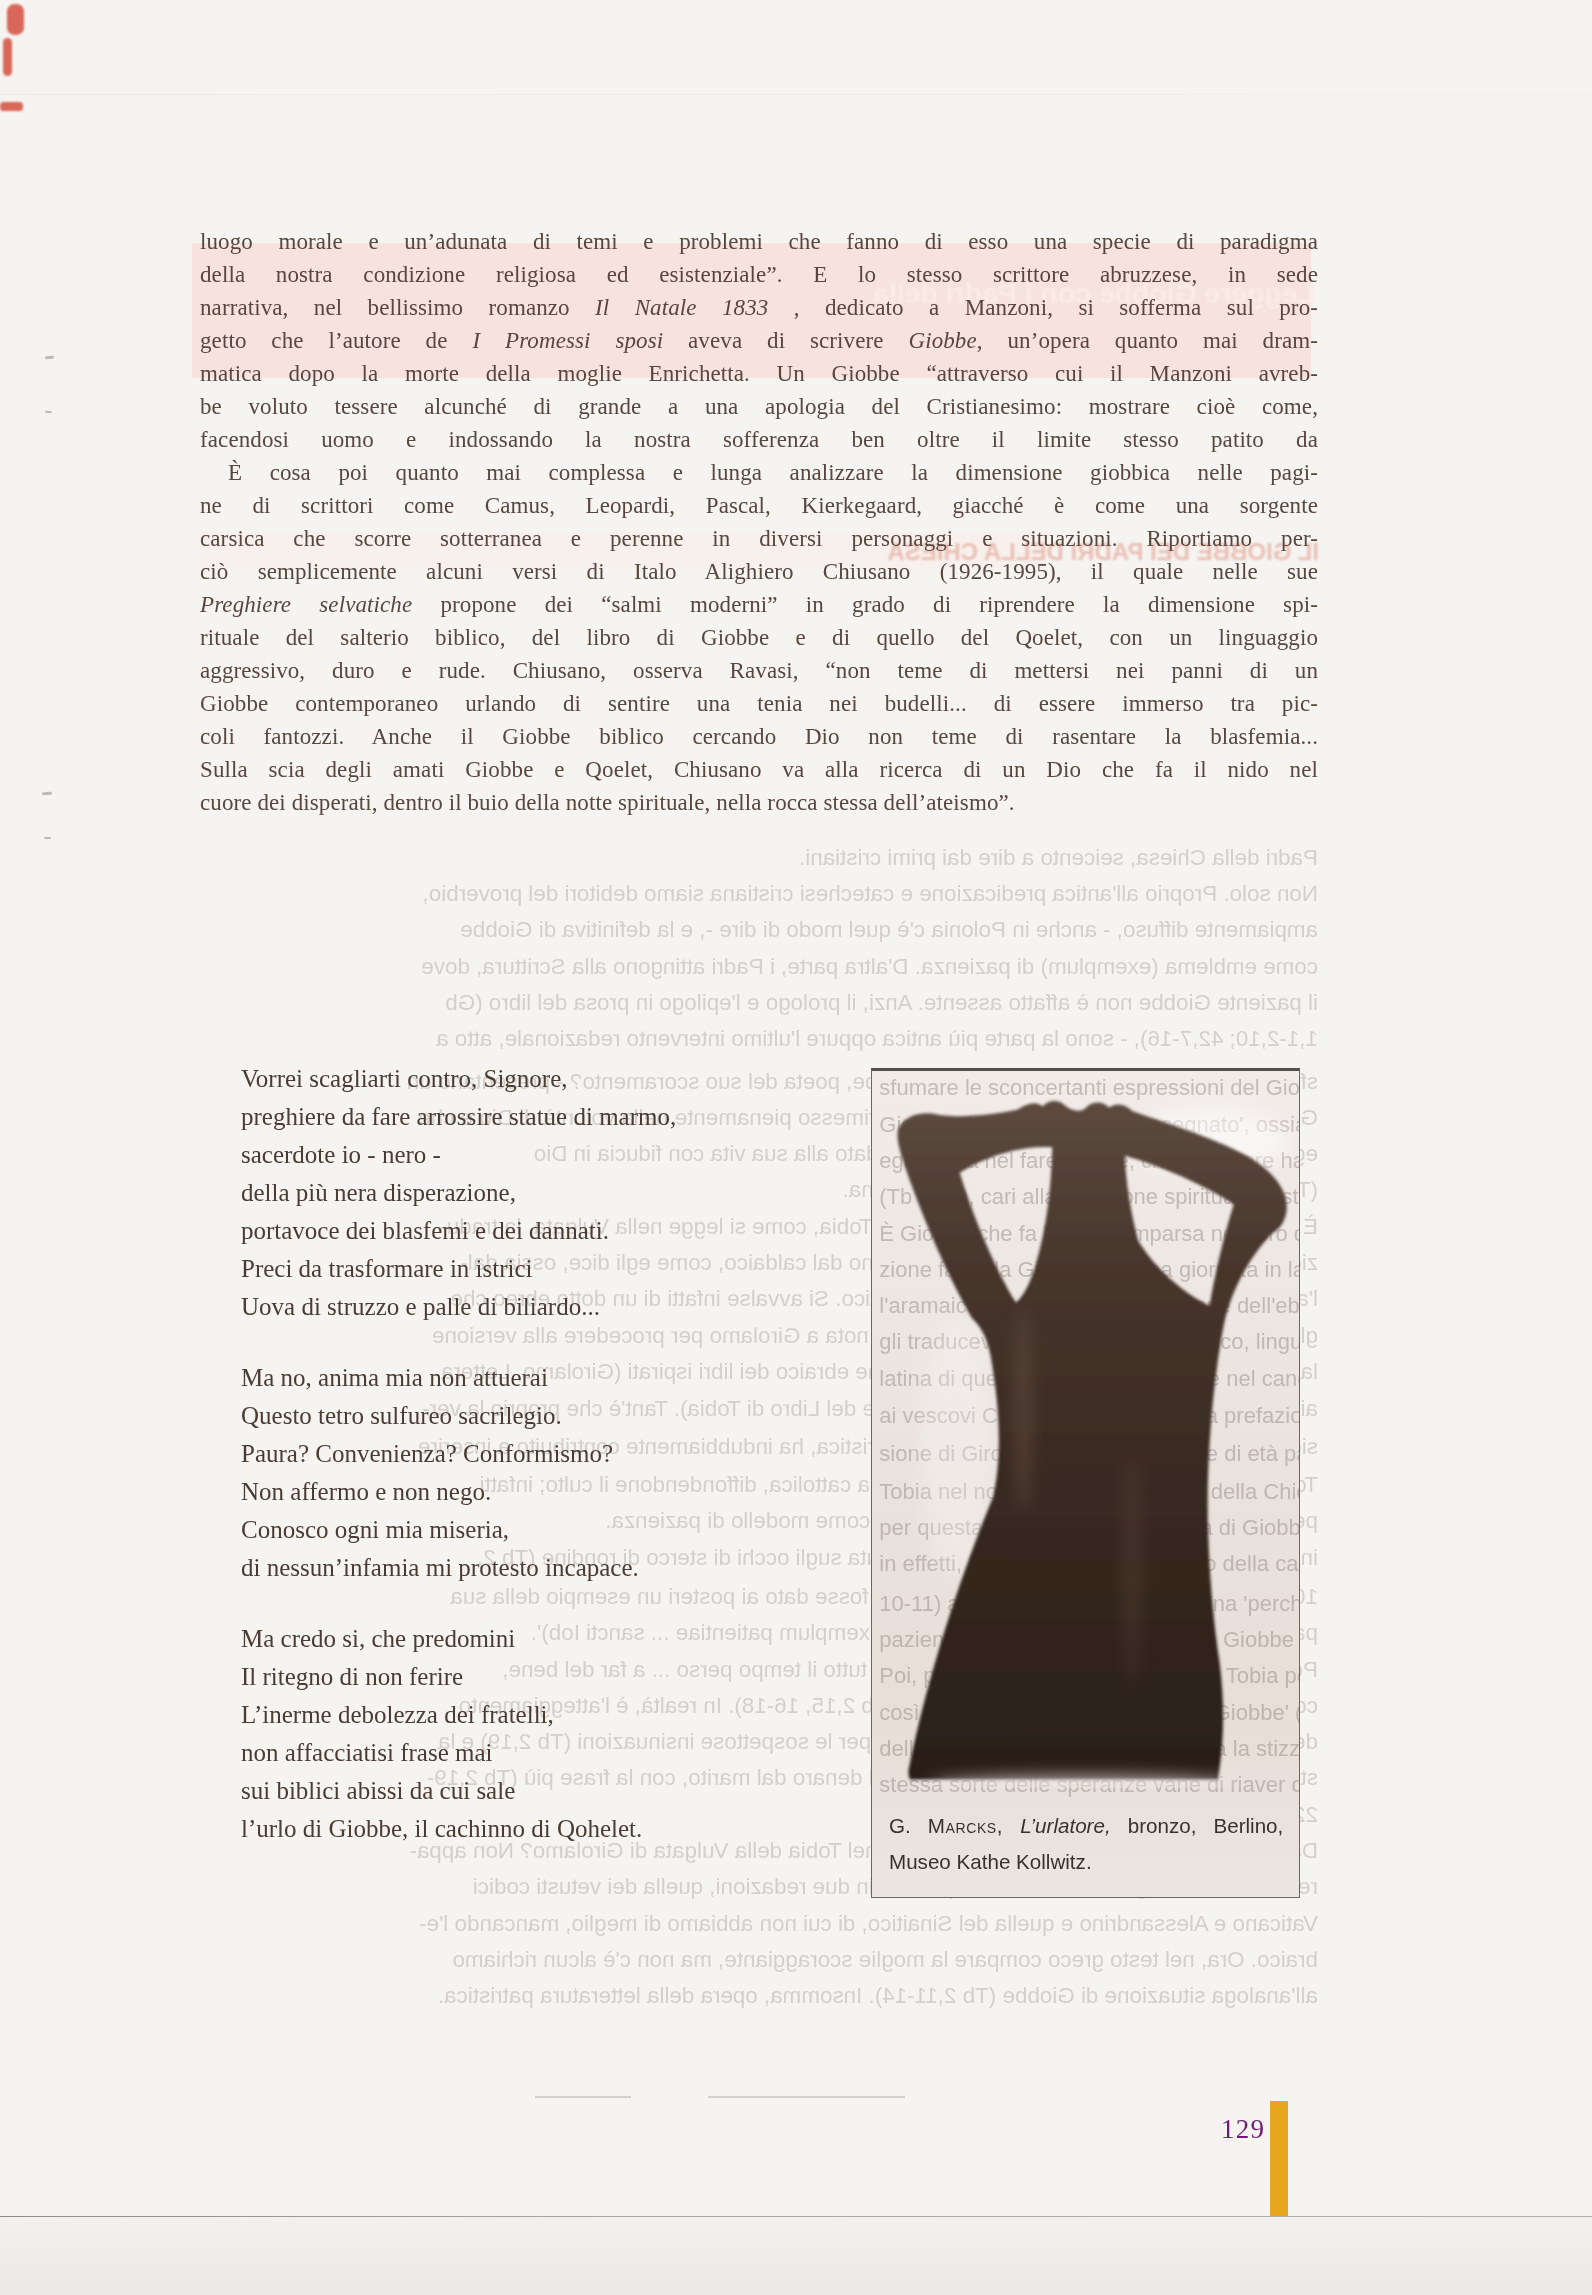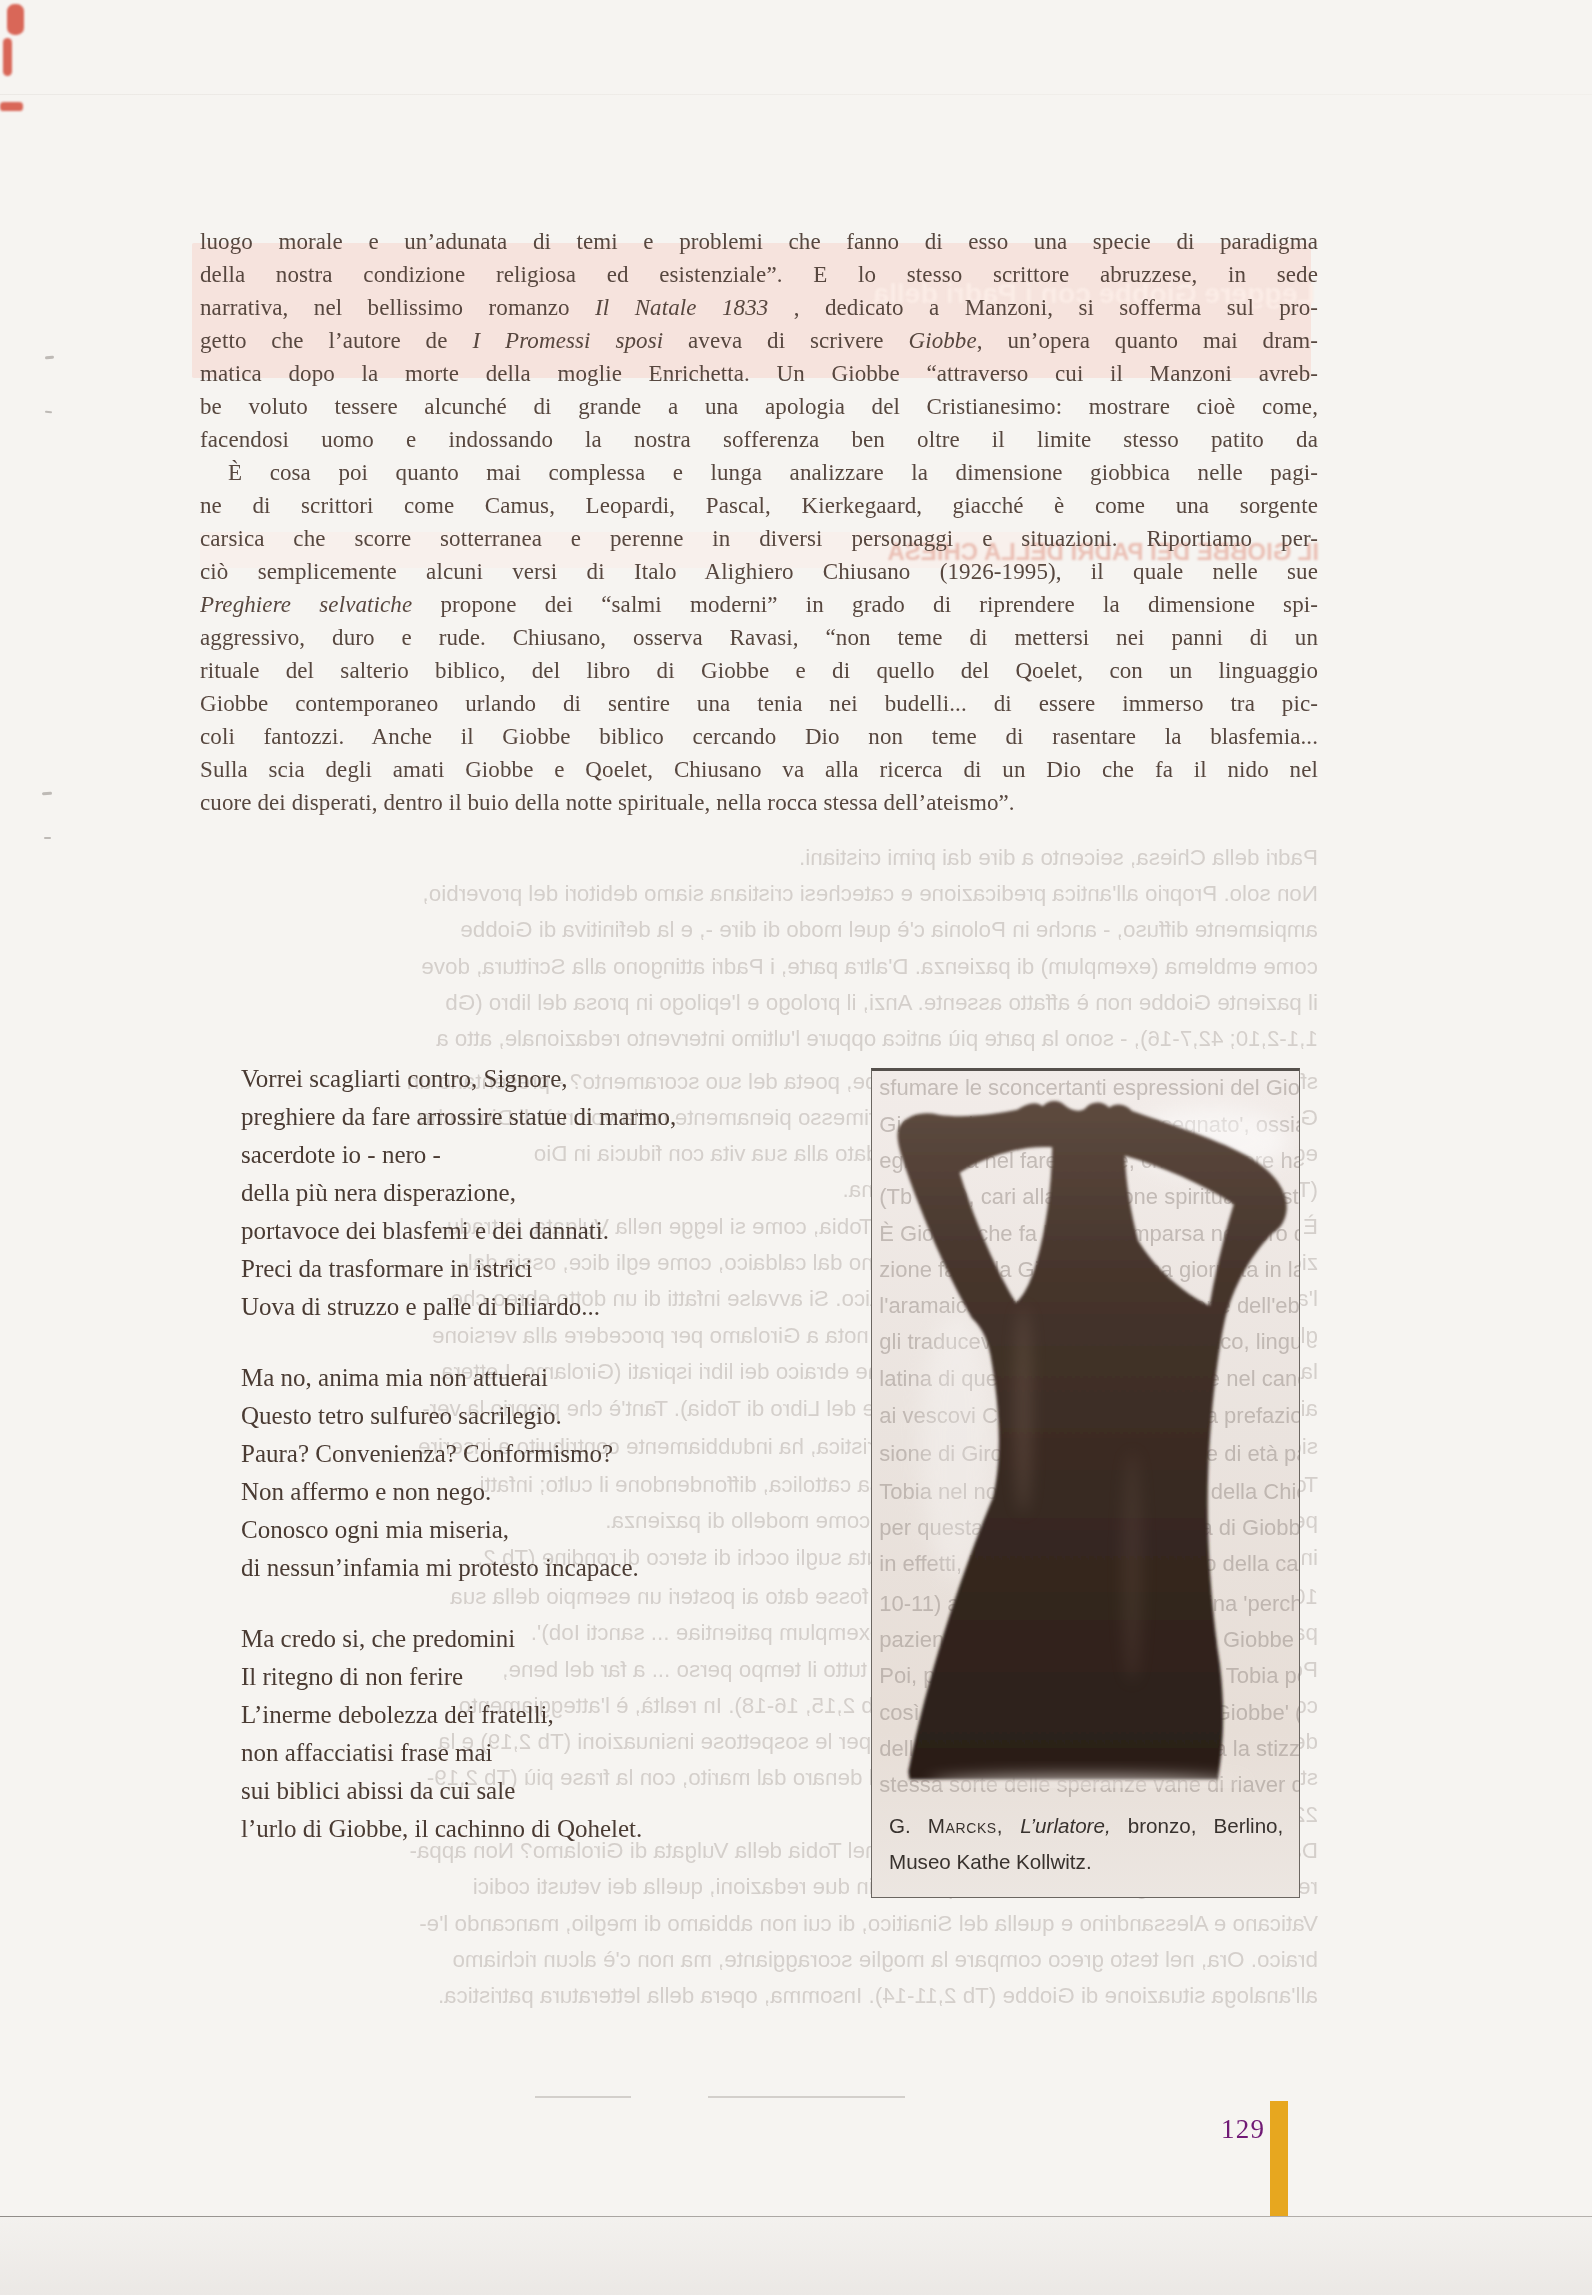--- a/index.html
+++ b/index.html
@@ -125,22 +125,22 @@
       <div class="bl j"><span>narrativa, nel bellissimo romanzo </span><i>Il Natale 1833</i><span> , dedicato a Manzoni, si sofferma sul pro-</span></div>
       <div class="bl j"><span>getto che l’autore de </span><i>I Promessi sposi</i><span> aveva di scrivere </span><i>Giobbe</i><span>, un’opera quanto mai dram-</span></div>
       <div class="bl j"><span>matica dopo la morte della moglie Enrichetta. Un Giobbe “attraverso cui il Manzoni avreb-</span></div>
       <div class="bl j"><span>be voluto tessere alcunché di grande a una apologia del Cristianesimo: mostrare cioè come,</span></div>
       <div class="bl j"><span>facendosi uomo e indossando la nostra sofferenza ben oltre il limite stesso patito da</span></div>
       <div class="bl j ind"><span>È cosa poi quanto mai complessa e lunga analizzare la dimensione giobbica nelle pagi-</span></div>
       <div class="bl j"><span>ne di scrittori come Camus, Leopardi, Pascal, Kierkegaard, giacché è come una sorgente</span></div>
       <div class="bl j"><span>carsica che scorre sotterranea e perenne in diversi personaggi e situazioni. Riportiamo per-</span></div>
       <div class="bl j"><span>ciò semplicemente alcuni versi di Italo Alighiero Chiusano (1926-1995), il quale nelle sue</span></div>
       <div class="bl j"><i>Preghiere selvatiche</i><span> propone dei “salmi moderni” in grado di riprendere la dimensione spi-</span></div>
+      <div class="bl j"><span>rituale del salterio biblico, del libro di Giobbe e di quello del Qoelet, con un linguaggio</span></div>
       <div class="bl j"><span>aggressivo, duro e rude. Chiusano, osserva Ravasi, “non teme di mettersi nei panni di un</span></div>
-      <div class="bl j"><span>rituale del salterio biblico, del libro di Giobbe e di quello del Qoelet, con un linguaggio</span></div>
       <div class="bl j"><span>Giobbe contemporaneo urlando di sentire una tenia nei budelli... di essere immerso tra pic-</span></div>
       <div class="bl j"><span>coli fantozzi. Anche il Giobbe biblico cercando Dio non teme di rasentare la blasfemia...</span></div>
       <div class="bl j"><span>Sulla scia degli amati Giobbe e Qoelet, Chiusano va alla ricerca di un Dio che fa il nido nel</span></div>
       <div class="bl"><span>cuore dei disperati, dentro il buio della notte spirituale, nella rocca stessa dell’ateismo”.</span></div>
     </div>
 
   <div id="poem">
       <div class="pl">Vorrei scagliarti contro, Signore,</div>
       <div class="pl">preghiere da fare arrossire statue di marmo,</div>
       <div class="pl">sacerdote io - nero -</div>

